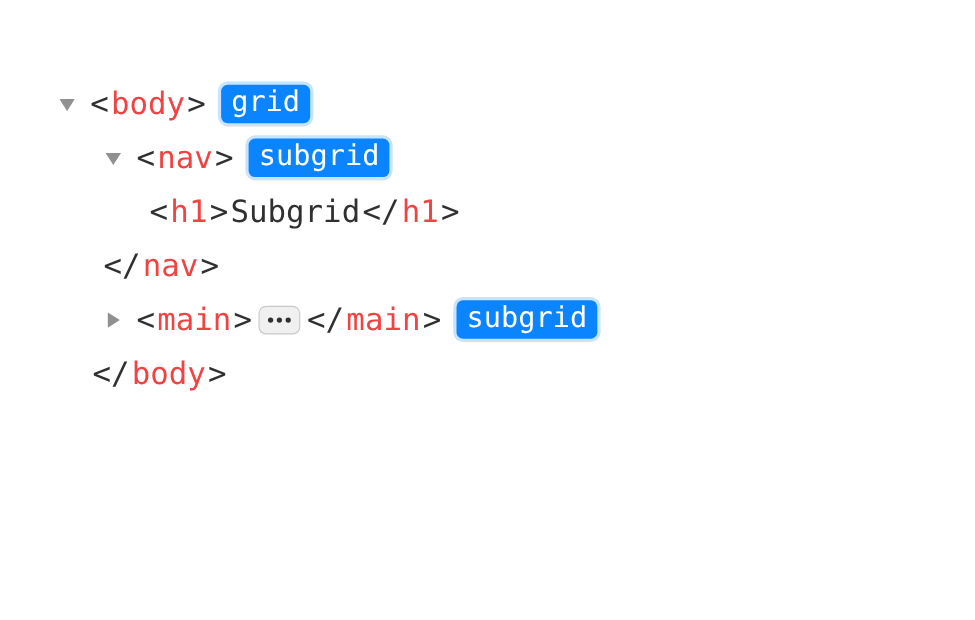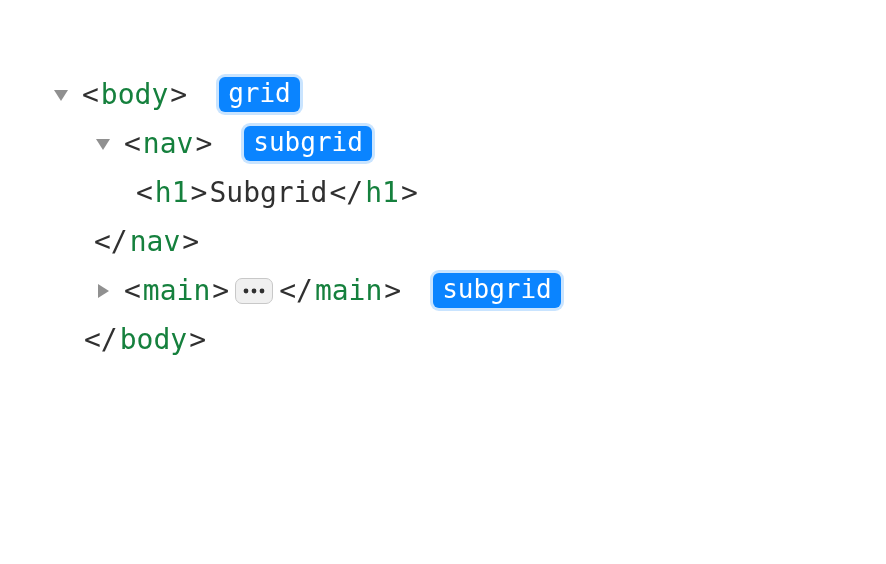--- a/index.html
+++ b/index.html
@@ -26,29 +26,29 @@
     display: inline-flex;
     width: 22px;
     align-items: center;
     justify-content: center;
     margin-right: 8px;
     cursor: pointer;
   }
   .toggle svg { display: block; }
   .nospacer { width: 0; margin: 0; }
   .bracket { color: #303030; }
-  .tag { color: #15803d; }
+  .tag { color: #ef4444; }
   .text { color: #303030; }
   .badge {
     display: inline-block;
     background: #0a84ff;
     color: #ffffff;
     border-radius: 6px;
     padding: 1px 9px 2px 9px;
-    margin-left: 30px;
+    margin-left: 12px;
     font-size: 26px;
     line-height: 1.2;
     box-shadow: 0 0 0 3px rgba(10,132,255,0.22);
   }
   .ellipsis {
     display: inline-flex;
     align-items: center;
     justify-content: center;
     background: #f0f0f0;
     border: 1.5px solid #c8c8c8;

